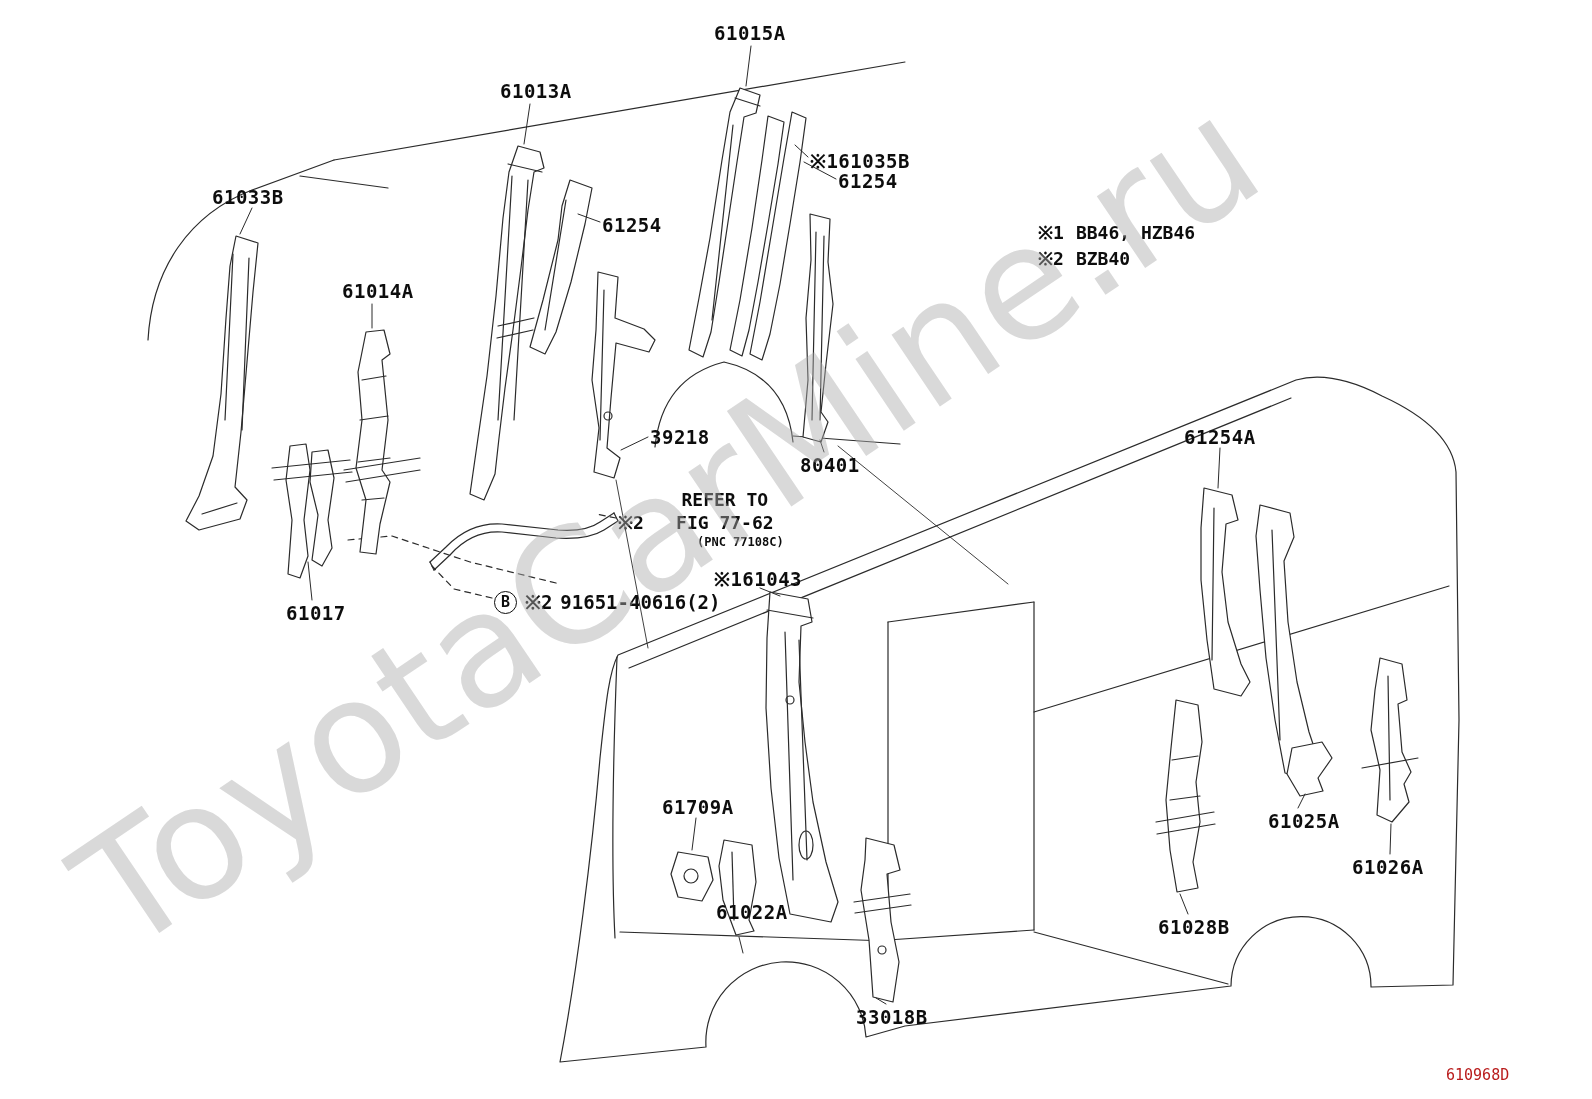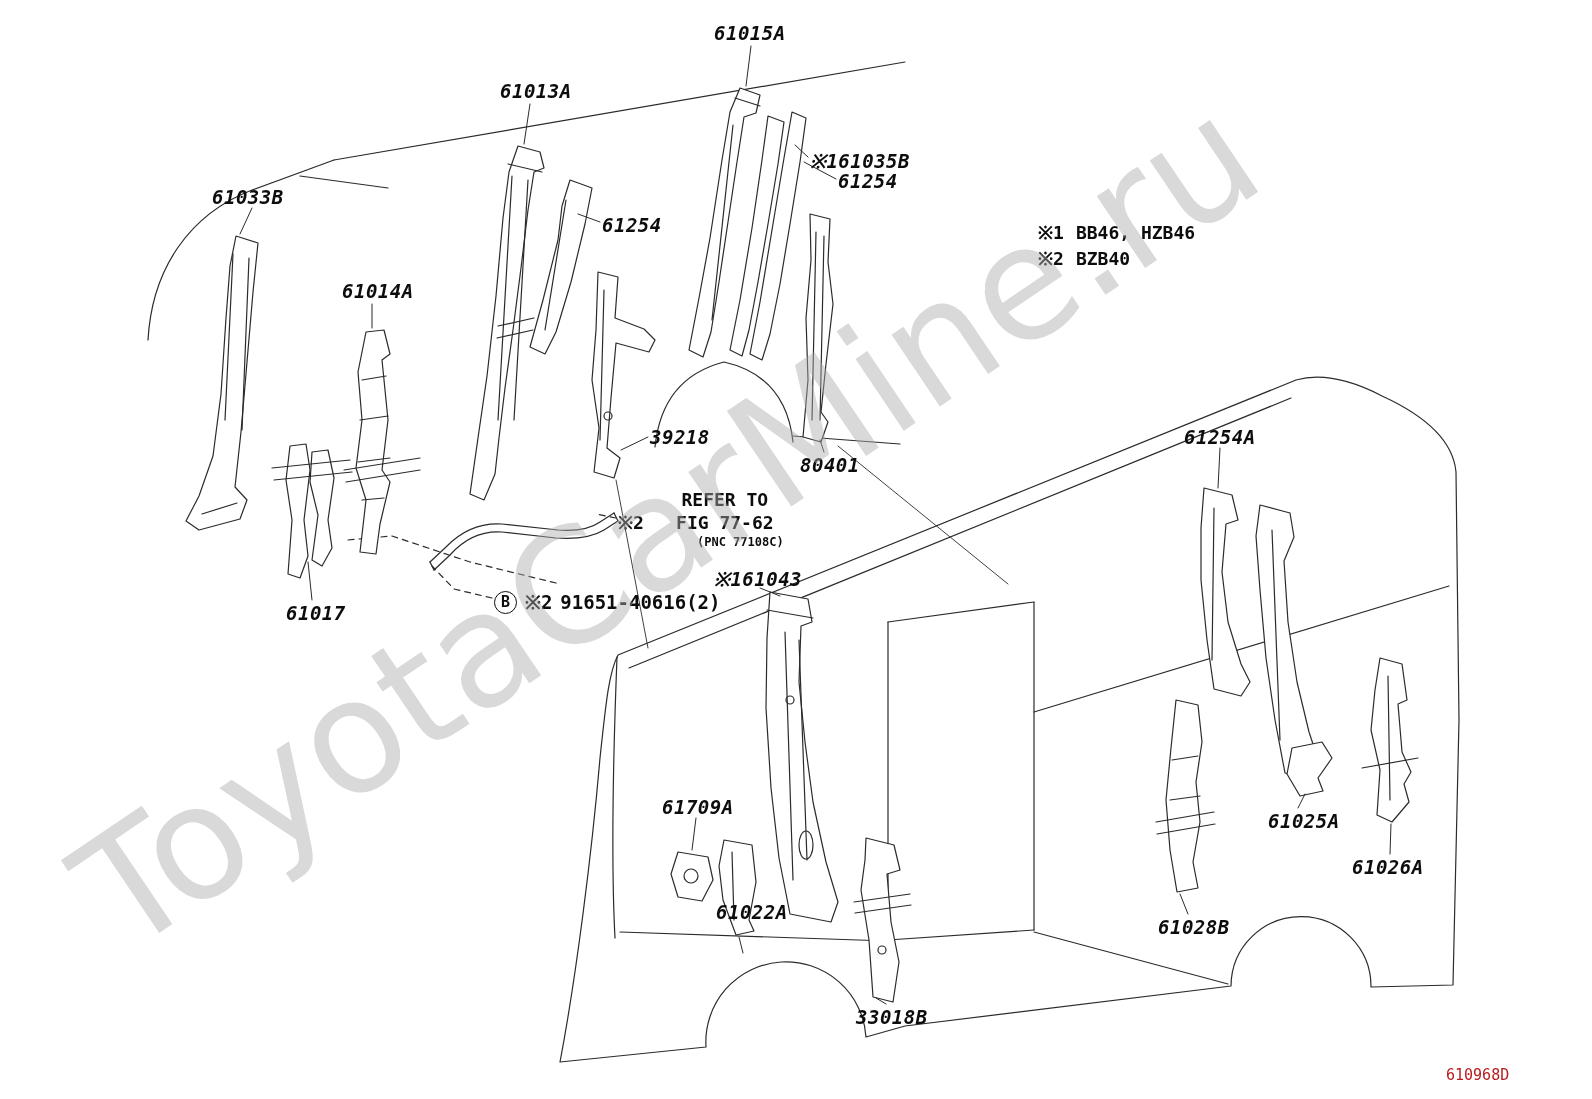--- a/index.html
+++ b/index.html
@@ -4,21 +4,21 @@
 <style>
   * { margin:0; padding:0; box-sizing:border-box; }
   html,body { background:#ffffff; }
   .stage {
     position:relative; width:1592px; height:1099px; background:#ffffff;
     overflow:hidden; font-family:"DejaVu Sans Mono","Liberation Mono",monospace;
   }
   .art { position:absolute; left:0; top:0; z-index:1; }
   .lbl {
     position:absolute; z-index:2; font-weight:bold; font-size:19px;
-    letter-spacing:0.5px; color:#0d0d0d; white-space:nowrap;font-style:italic;
+    letter-spacing:0.5px; color:#0d0d0d; white-space:nowrap;
   }
   .legend { position:absolute; z-index:2; color:#0d0d0d; }
   .legend-row { display:flex; gap:12px; font-size:18px; font-weight:bold; line-height:1.45; }
   .refer { position:absolute; z-index:2; font-weight:bold; font-size:18px; line-height:1.3; color:#0d0d0d;text-align:center; }
   .refer .pnc { font-size:12px; letter-spacing:0;margin-left:31px; }
   .marker { position:absolute; z-index:2; font-weight:bold; font-size:18px; color:#0d0d0d; }
   .fastener {
     position:absolute; z-index:2; display:flex; align-items:center; gap:8px;
     font-size:19px; font-weight:bold; color:#0d0d0d; white-space:nowrap;
   }

